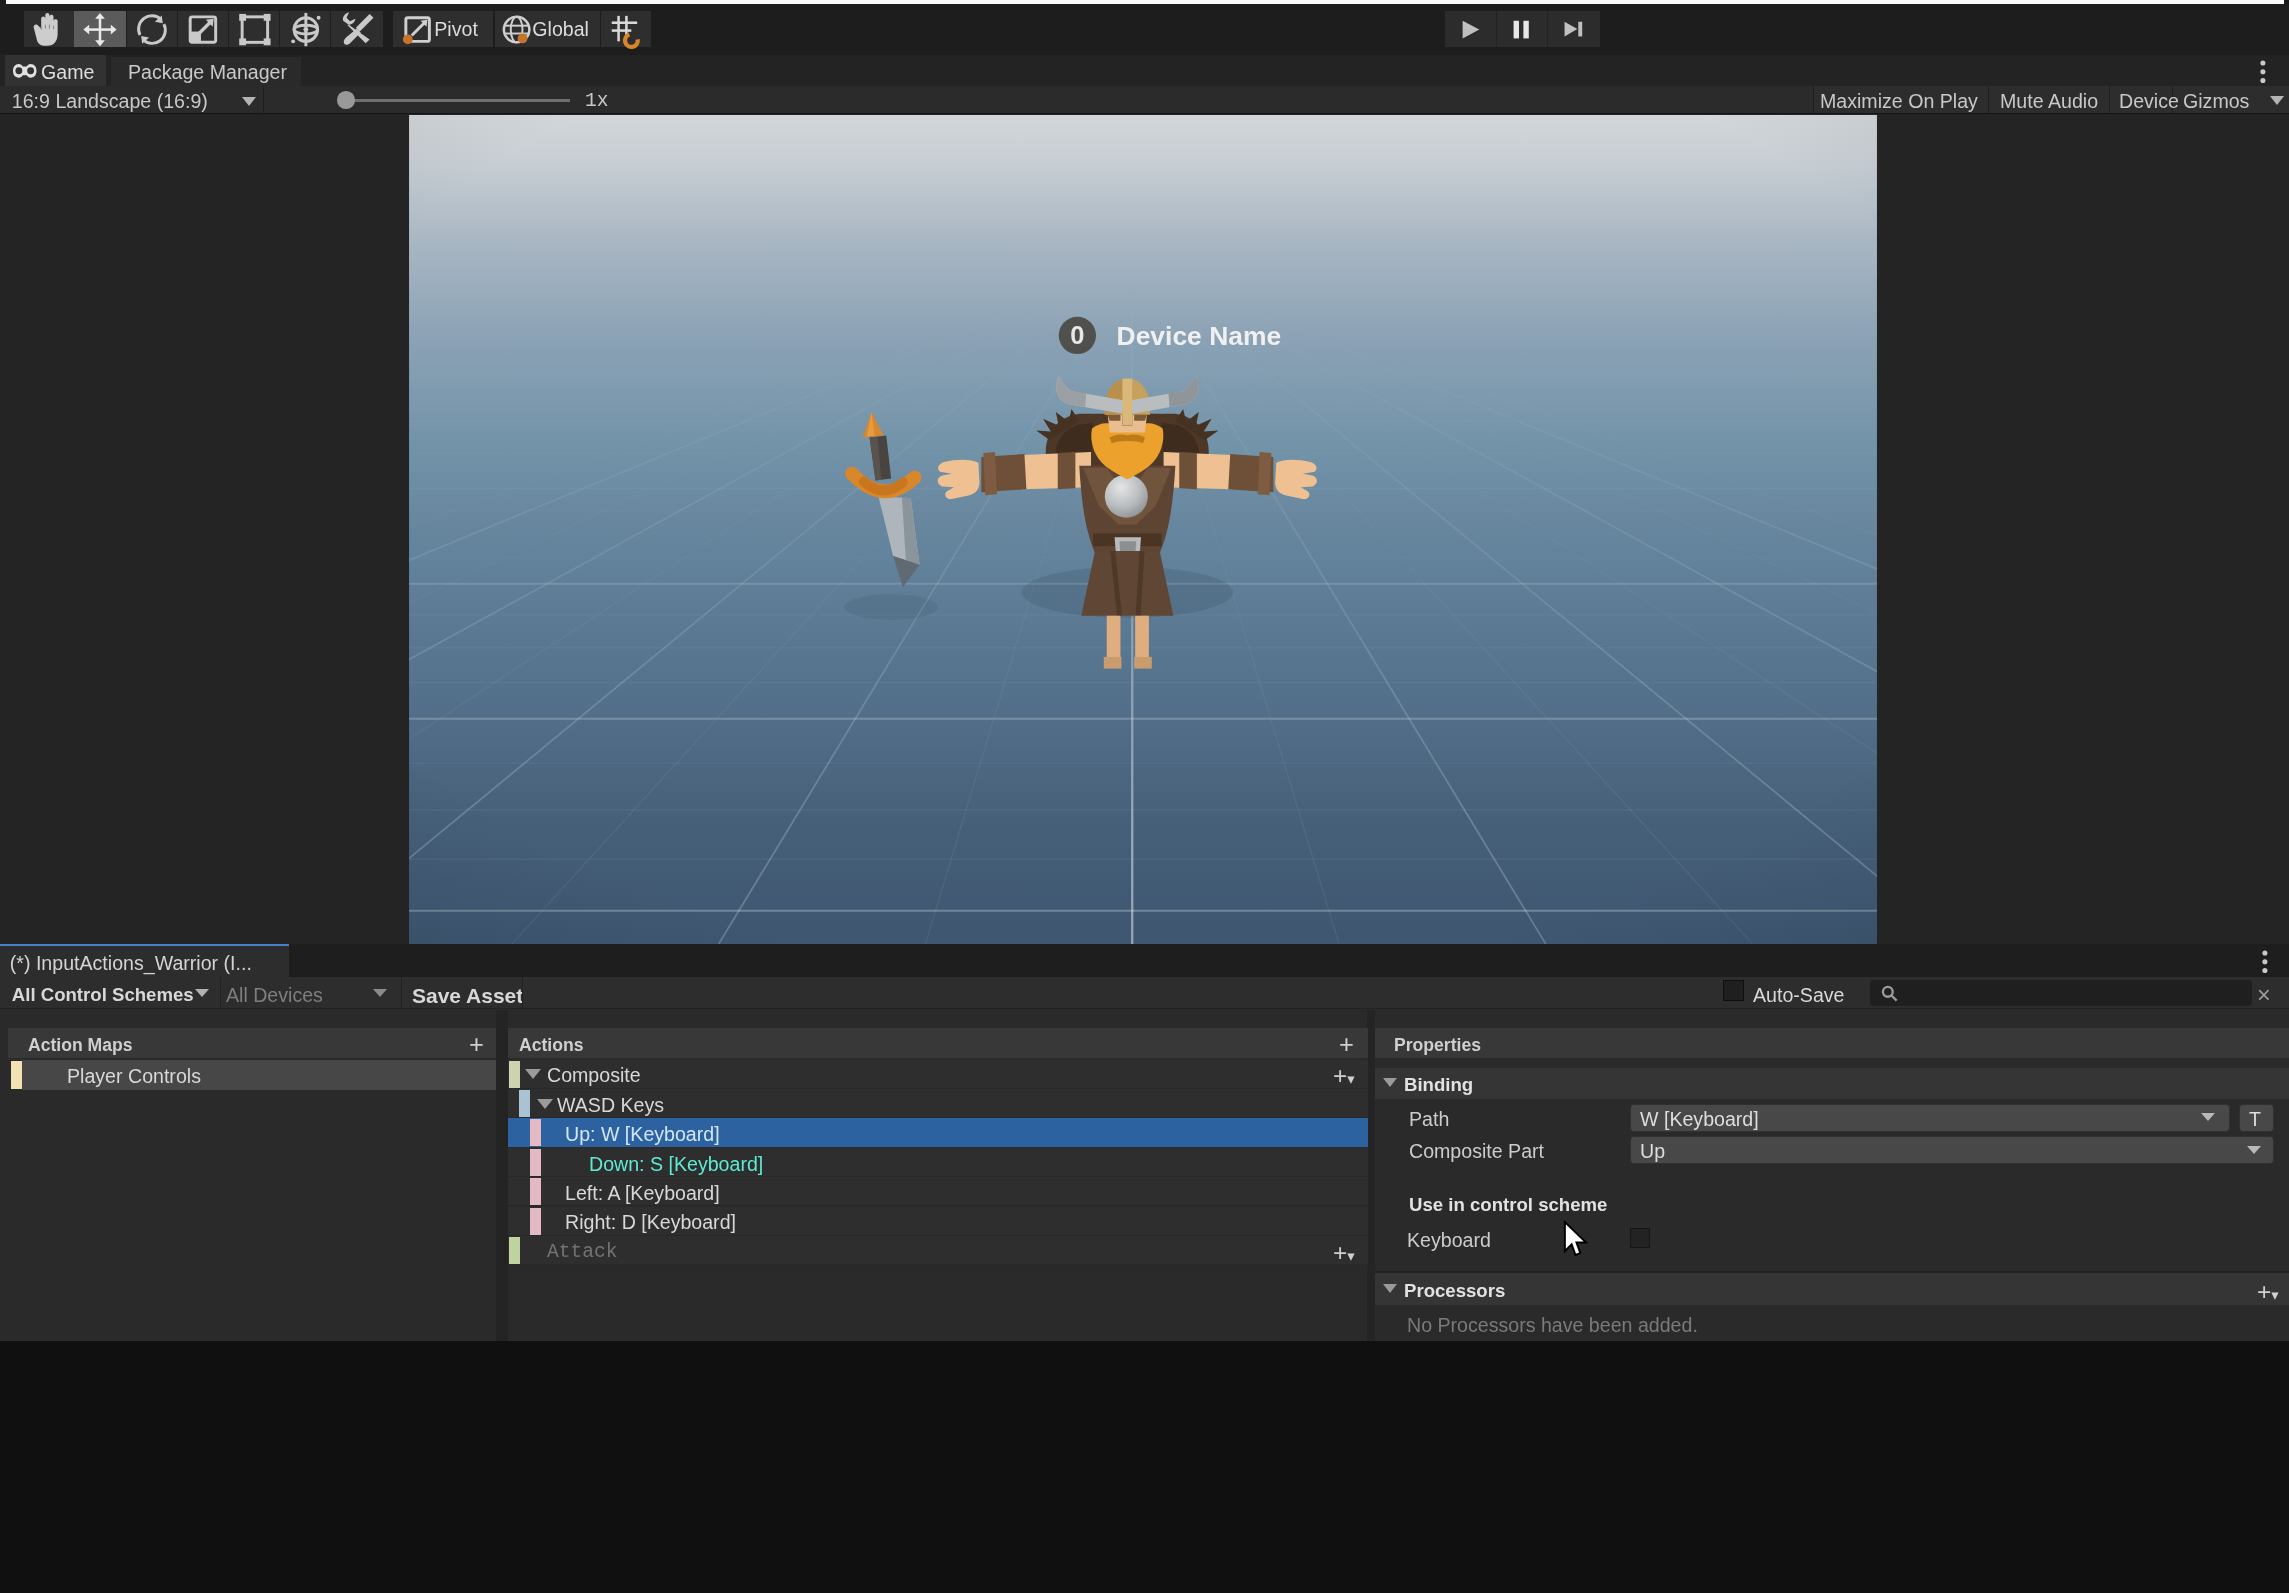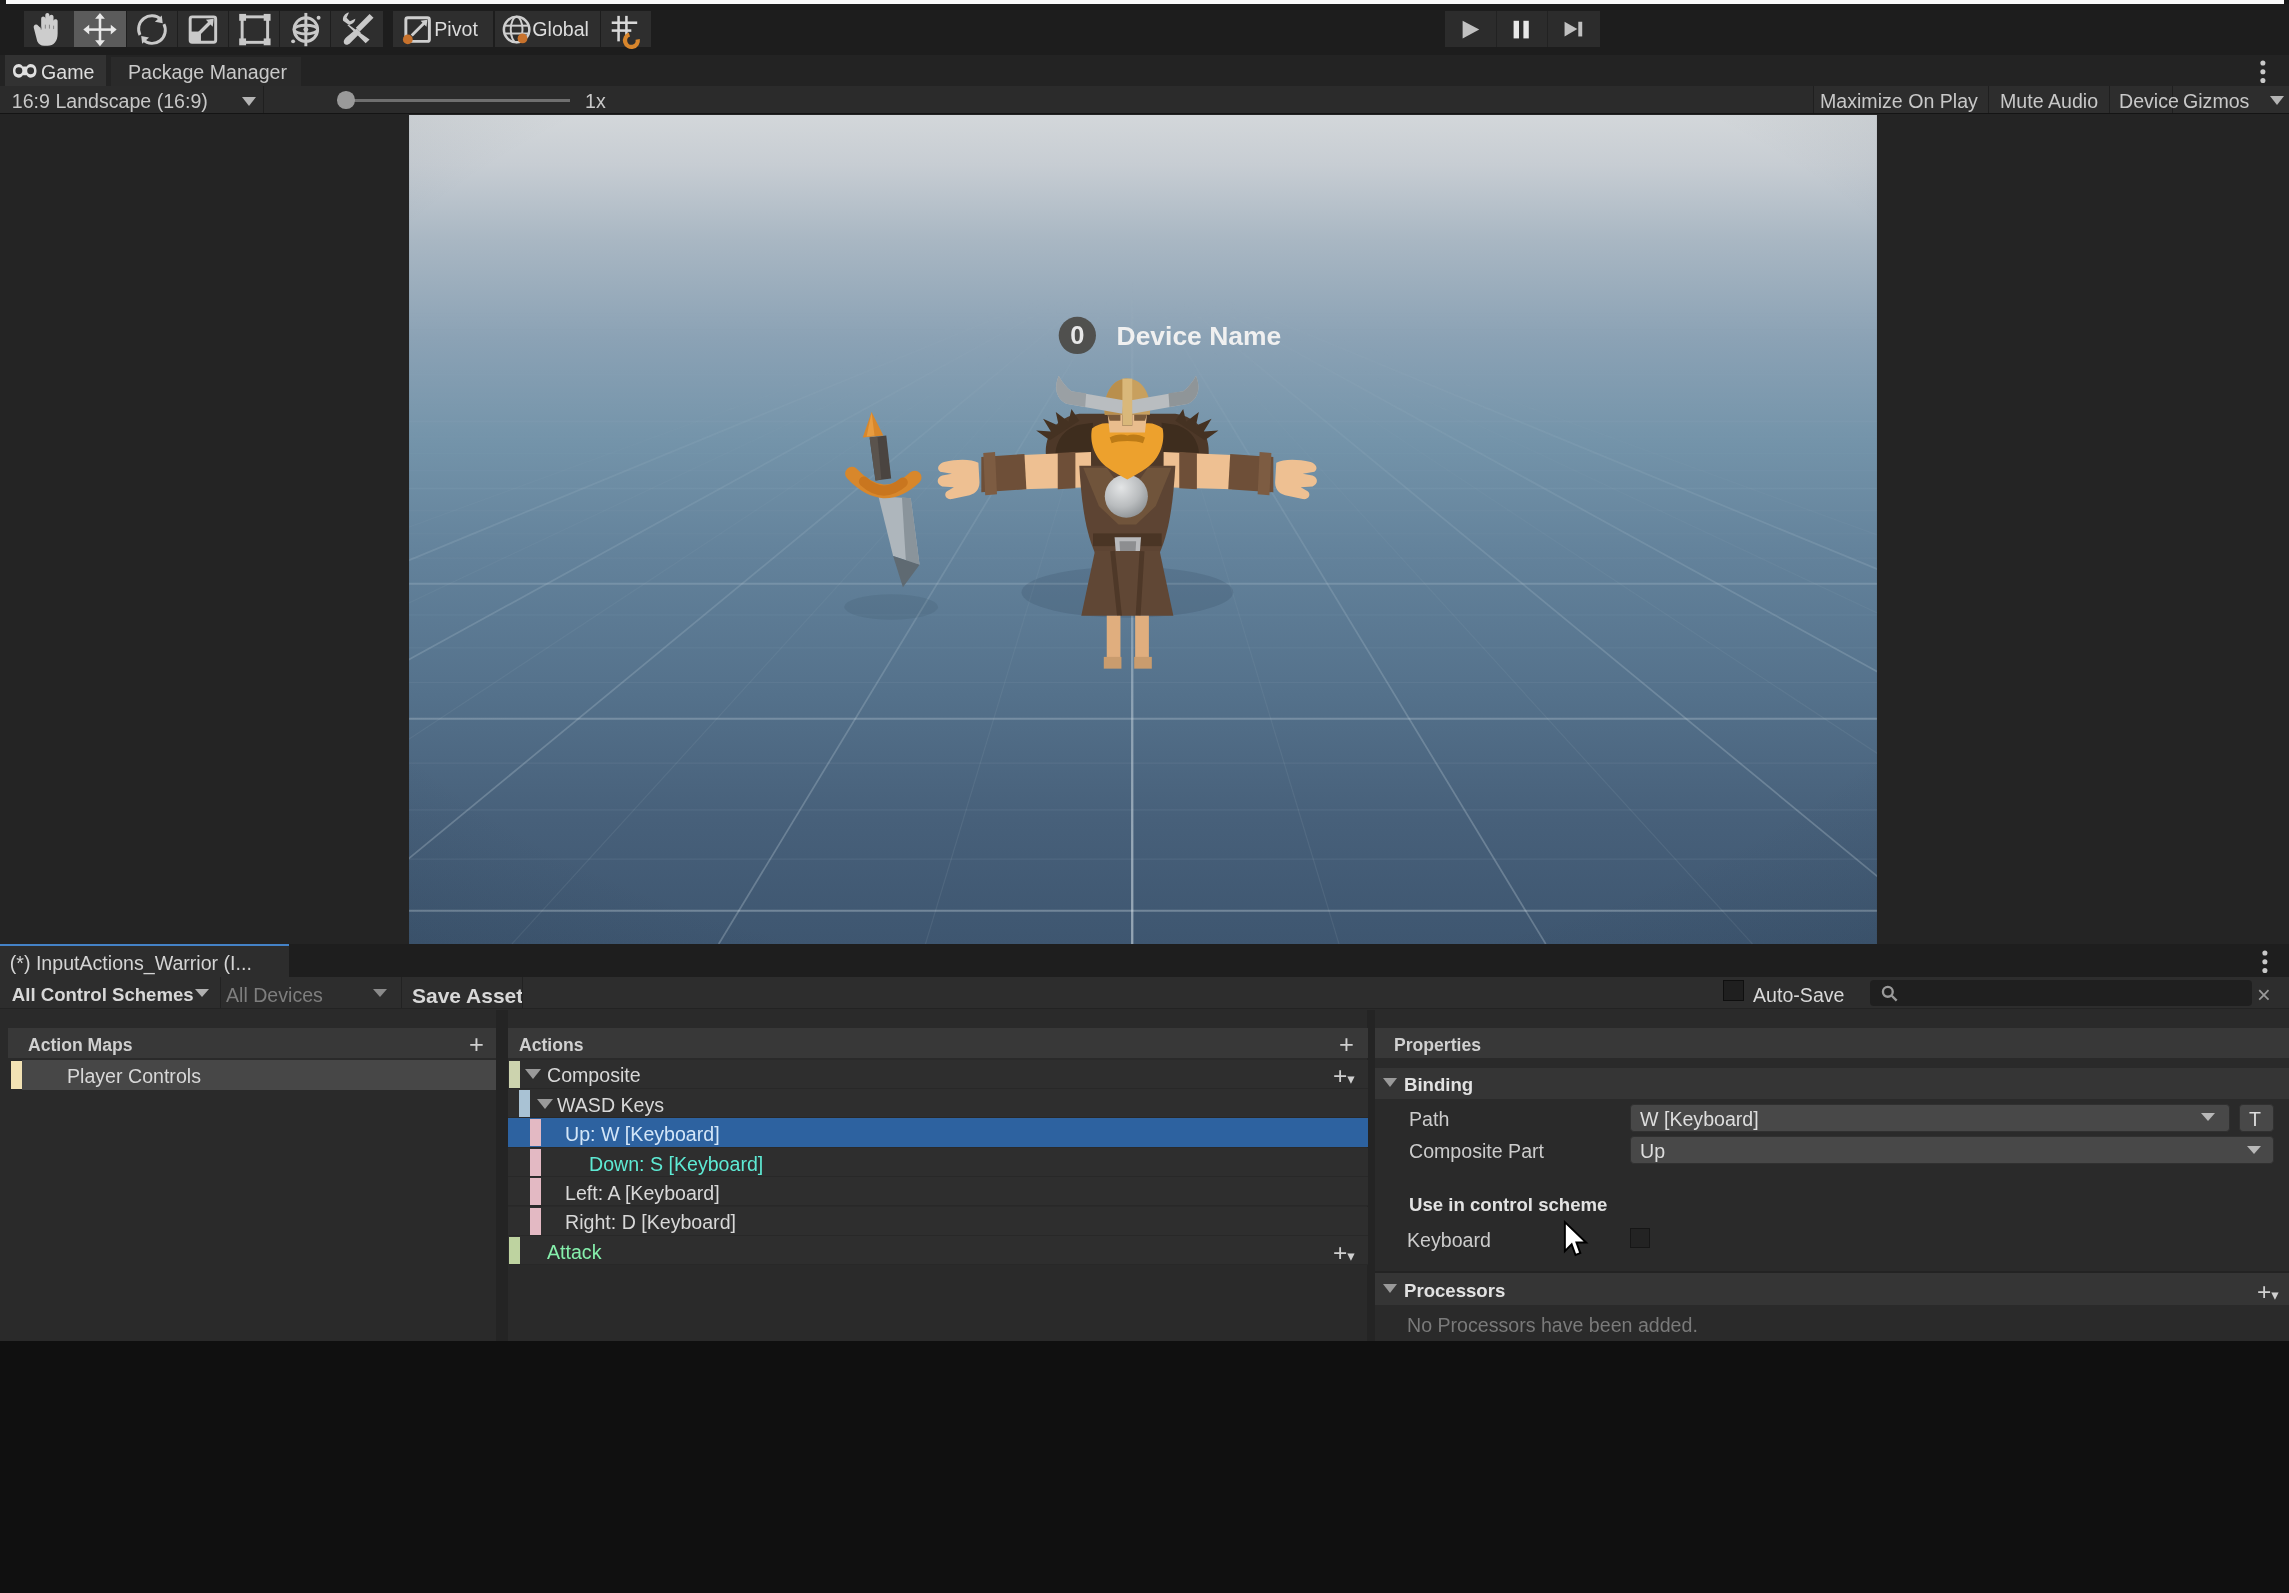--- a/index.html
+++ b/index.html
@@ -142,21 +142,21 @@
       <circle cx="5" cy="22" r="2.6" fill="#c9c9c9"></circle>
   </svg>
 
   <div class="abs" style="left:0;top:86px;width:2290px;height:27.4px;background:#2b2b2b;"></div>
   <div class="abs txt" style="left:11.8px;top:90px;">16:9 Landscape (16:9)</div>
   <div class="abs" style="left:242px;top:97px;width:0;height:0;border-left:7.8px solid transparent;border-right:7.8px solid transparent;border-top:9.8px solid #b4b4b4;"></div>
   <div class="abs" style="left:263px;top:86px;width:1px;height:27.4px;background:#1f1f1f;"></div>
   <div class="abs txt" style="left:275px;top:90px;margin-top:48px;">Scale</div>
   <div class="abs" style="left:354px;top:99px;width:216px;height:2.9px;background:#6f6f6f;"></div>
   <div class="abs" style="left:337px;top:91px;width:17.6px;height:17.6px;border-radius:50%;background:#999;"></div>
-  <div class="abs txt" style="left:585px;top:90px;">1x</div>
+  <div class="abs txt" style="left:585px;top:90px;font-family:Liberation Mono, monospace;">1x</div>
 
   <div class="abs" style="left:1813px;top:86px;width:476px;height:27.4px;background:#2d2d2d;"></div>
   <div class="abs" style="left:1813px;top:86px;width:1px;height:27.4px;background:#1f1f1f;"></div>
   <div class="abs" style="left:1988px;top:86px;width:1px;height:27.4px;background:#1f1f1f;"></div>
   <div class="abs" style="left:2109px;top:86px;width:1px;height:27.4px;background:#1f1f1f;"></div>
   <div class="abs" style="left:2172px;top:86px;width:1px;height:27.4px;background:#1f1f1f;"></div>
   <div class="abs txt" style="left:1820px;top:90px;">Maximize On Play</div>
   <div class="abs txt" style="left:2000px;top:90px;">Mute Audio</div>
   <div class="abs txt" style="left:2119px;top:90px;">Device</div>
   <div class="abs txt" style="left:2183px;top:90px;">Gizmos</div>
@@ -399,21 +399,21 @@
   <div class="abs" style="left:508px;top:1177px;width:860px;height:29px;background:#2e2e2e;border-bottom:1px solid #282828;box-sizing:border-box;"></div>
   <div class="abs" style="left:530px;top:1178px;width:10.8px;height:27.4px;background:#e3b9c3;"></div>
   <div class="abs txt" style="left:565px;top:1182px;color:#d8d8d8;">Left: A [Keyboard]</div>
 
   <div class="abs" style="left:508px;top:1207px;width:860px;height:29px;background:#2e2e2e;border-bottom:1px solid #282828;box-sizing:border-box;"></div>
   <div class="abs" style="left:530px;top:1208px;width:10.8px;height:27.4px;background:#e3b9c3;"></div>
   <div class="abs txt" style="left:565px;top:1211px;color:#d8d8d8;">Right: D [Keyboard]</div>
 
   <div class="abs" style="left:508px;top:1236px;width:860px;height:29px;background:#2e2e2e;border-bottom:1px solid #282828;box-sizing:border-box;"></div>
   <div class="abs" style="left:509px;top:1237px;width:10.8px;height:27.4px;background:#bed3a0;"></div>
-  <div class="abs txt" style="left:547px;top:1241px;color:#86efac;">Attack</div>
+  <div class="abs txt" style="left:547px;top:1241px;color:#737373;font-family:Liberation Mono, monospace;">Attack</div>
   <div class="abs" style="left:1333px;top:1239px;color:#cfcfcf;font-size:24.5px;">+<span style="font-size:14.7px;">▾</span></div>
 
   <div class="abs" style="left:1375px;top:1028px;width:914px;height:30px;background:#383838;"></div>
   <div class="abs txt" style="left:1394px;top:1035px;color:#d0d0d0;font-weight:bold;font-size:17.6px;">Properties</div>
 
   <div class="abs" style="left:1375px;top:1068px;width:914px;height:31px;background:#353535;"></div>
   <div class="abs" style="left:1383px;top:1078px;width:0;height:0;border-left:7.8px solid transparent;border-right:7.8px solid transparent;border-top:9.8px solid #9a9a9a;"></div>
   <div class="abs txt" style="left:1404px;top:1074px;color:#e2e2e2;font-weight:bold;font-size:18.6px;">Binding</div>
 
   <div class="abs txt" style="left:1409px;top:1108px;color:#cccccc;">Path</div>

